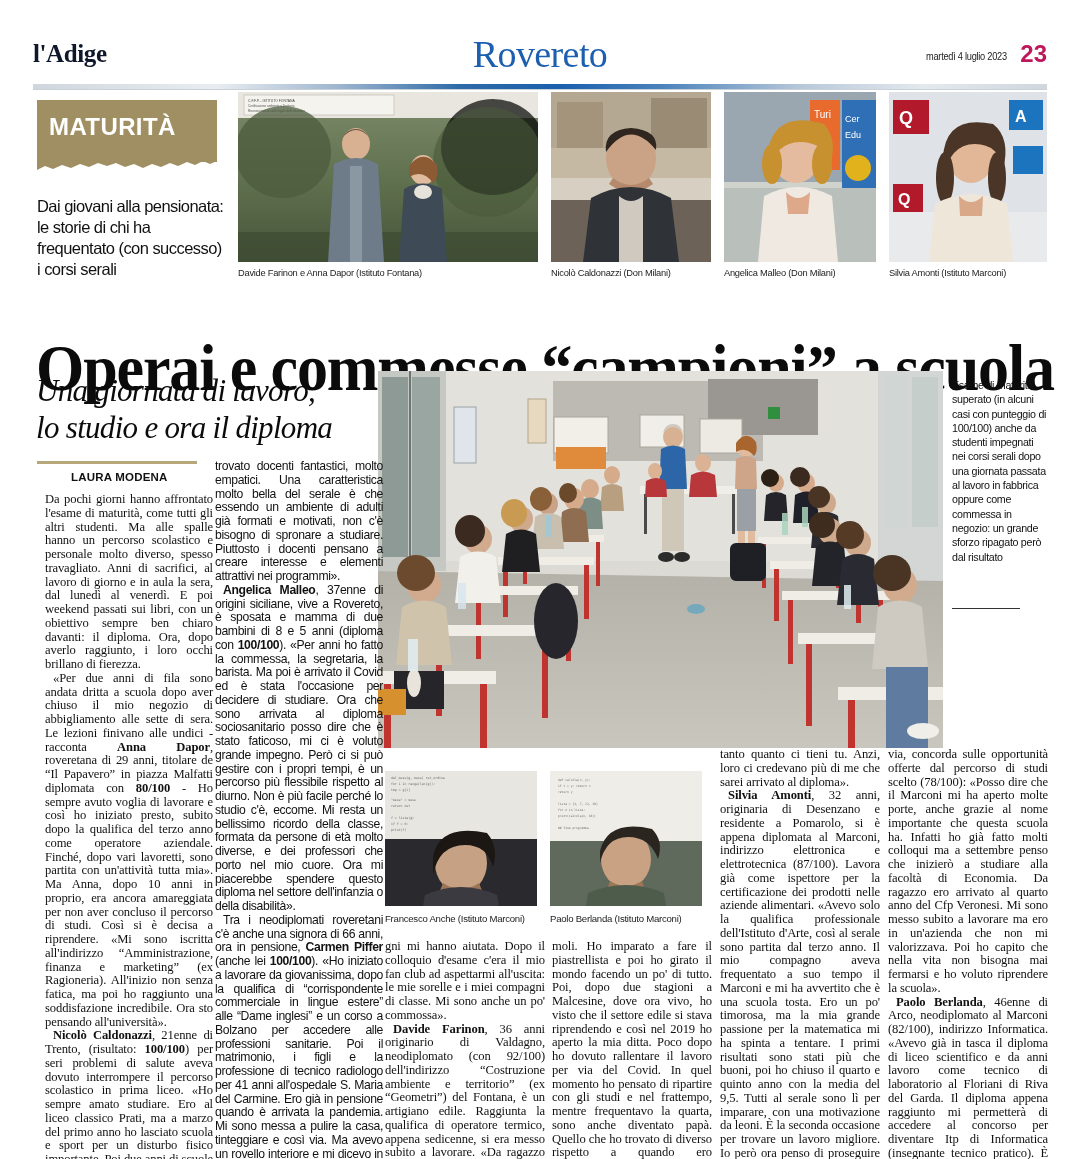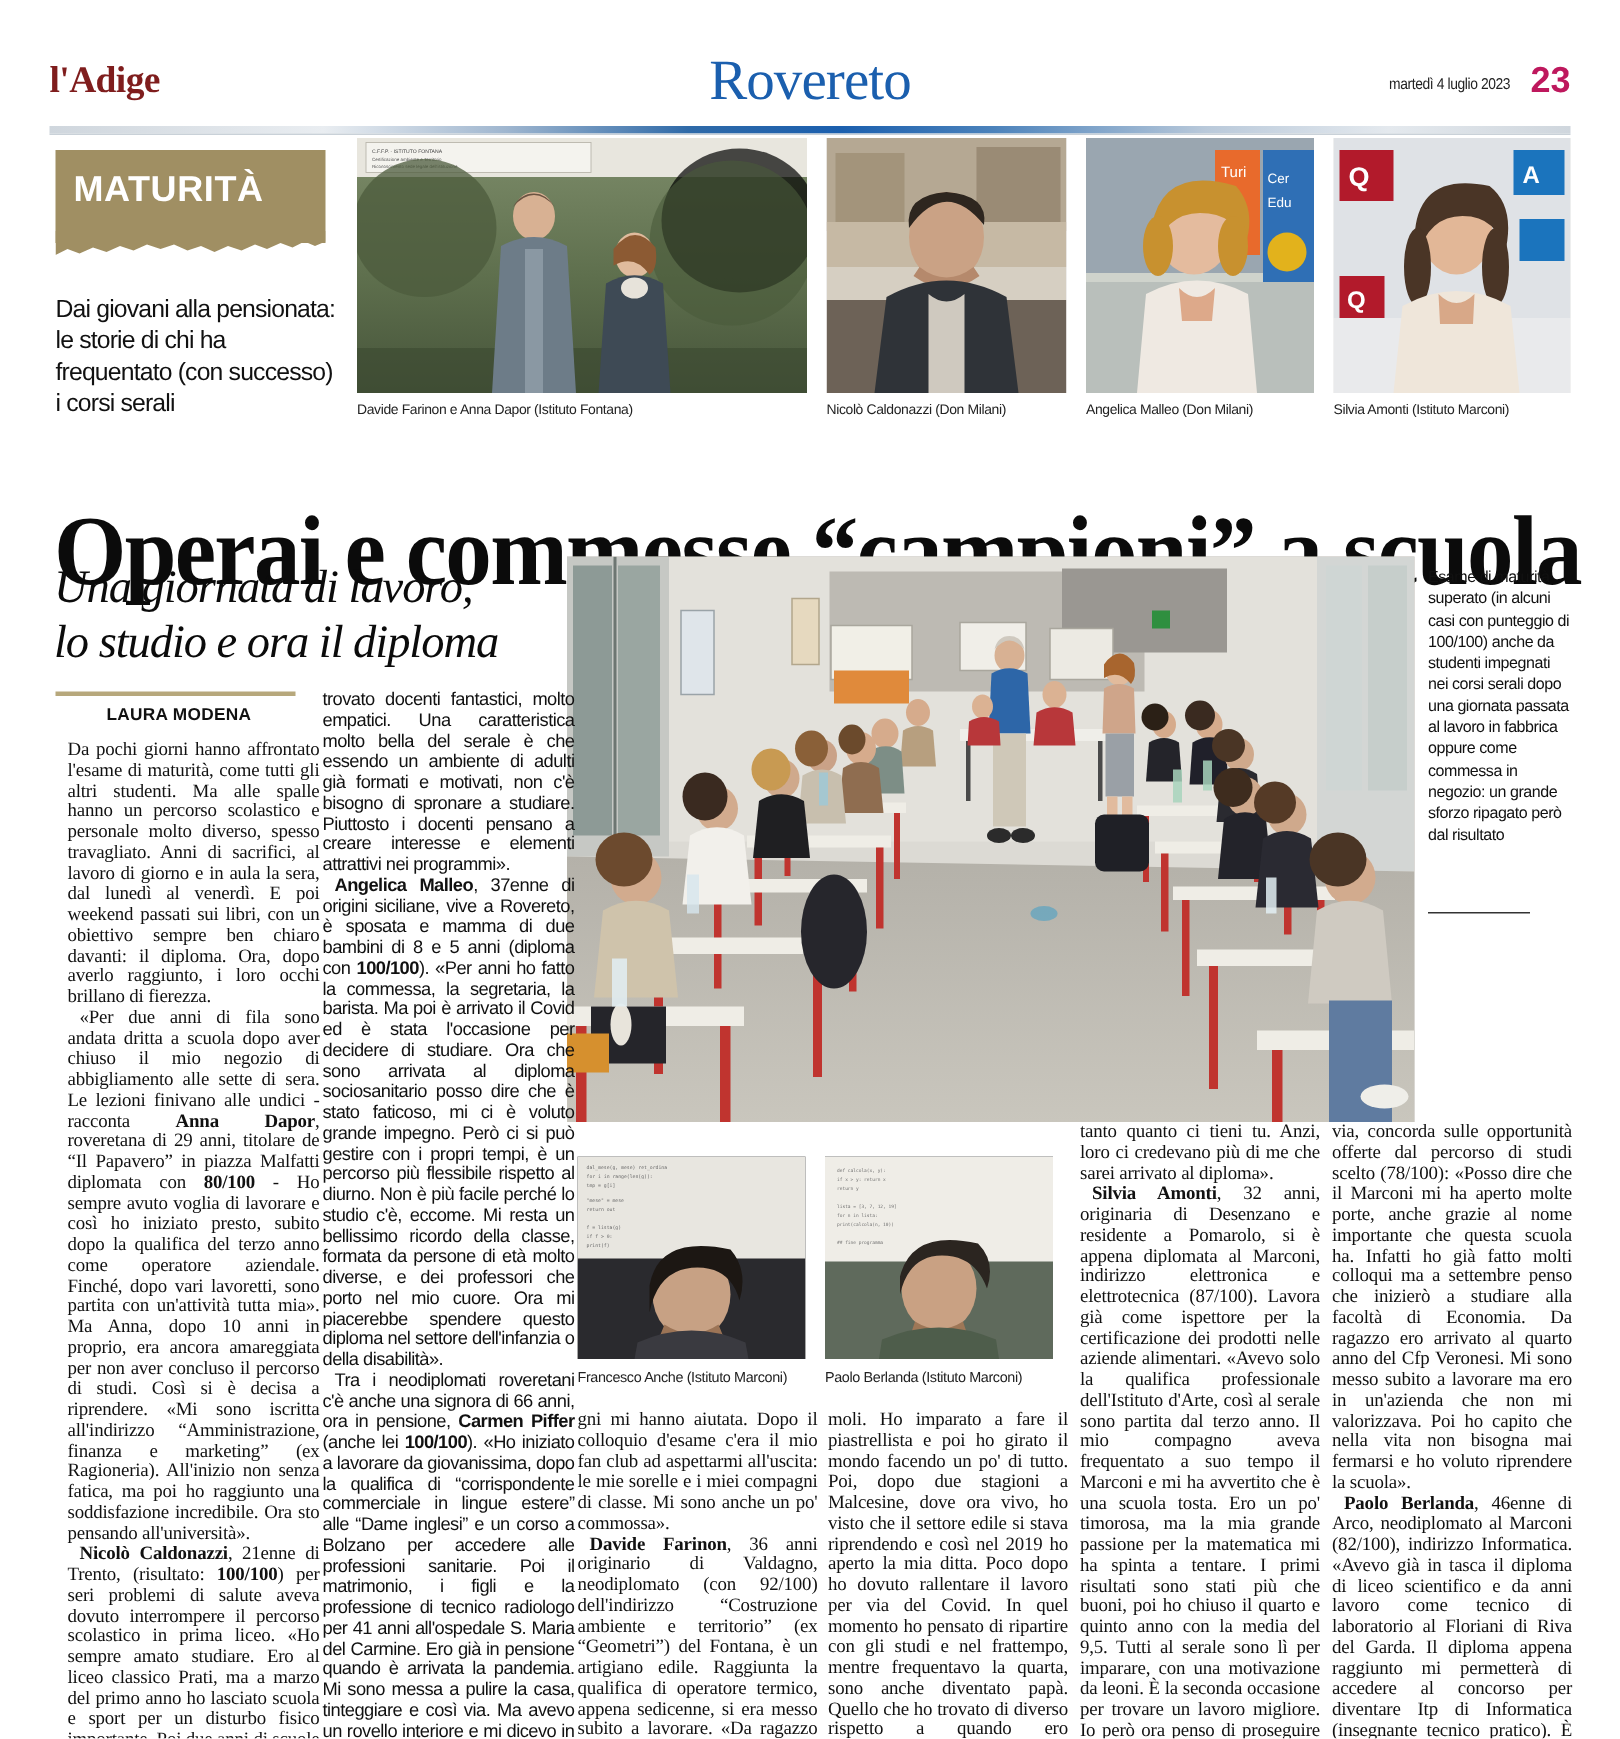--- a/index.html
+++ b/index.html
@@ -10,21 +10,21 @@
     -webkit-font-smoothing:antialiased;
   }
   .page{position:relative;width:1080px;height:1159px;overflow:hidden;background:#fff;}
 
   
   .masthead{position:absolute;left:33px;top:36px;width:1014px;height:48px;}
   .mast-logo{
     position:absolute;left:0;top:4px;
     font-family:"Liberation Serif", serif;
     font-weight:700;font-style:normal;
-    font-size:25px;letter-spacing:-0.4px;color:#7f1d1d;
+    font-size:25px;letter-spacing:-0.4px;color:#0f172a;
   }
   .mast-section{
     position:absolute;left:0;right:0;top:-4px;text-align:center;
     font-family:"Liberation Serif", serif;
     font-weight:400;font-size:38px;color:#1b5fae;letter-spacing:-0.6px;
   }
   .mast-date{
     position:absolute;right:40px;top:14px;
     font-family:"Liberation Sans", sans-serif;
     font-size:10.5px;color:#222;letter-spacing:-0.3px;
@@ -53,21 +53,21 @@
   }
   .mat-torn{position:absolute;left:0;top:54px;width:180px;height:22px;}
 
   .deck{
     position:absolute;left:37px;top:196px;width:190px;
     font-family:"Liberation Sans", sans-serif;
     font-size:16.5px;line-height:21px;color:#111;letter-spacing:-0.55px;
   }
 
   
-  .tphoto{position:absolute;overflow:hidden;background:#e5e5e5;}
+  .tphoto{position:absolute;overflow:hidden;background:#be185d;}
   .tcap{
     position:absolute;
     font-family:"Liberation Sans", sans-serif;
     font-size:9.3px;color:#222;letter-spacing:-0.25px;white-space:nowrap;
   }
 
   
   .headline{
     position:absolute;left:36px;top:292px;width:1012px;
     font-family:"Liberation Serif", serif;

